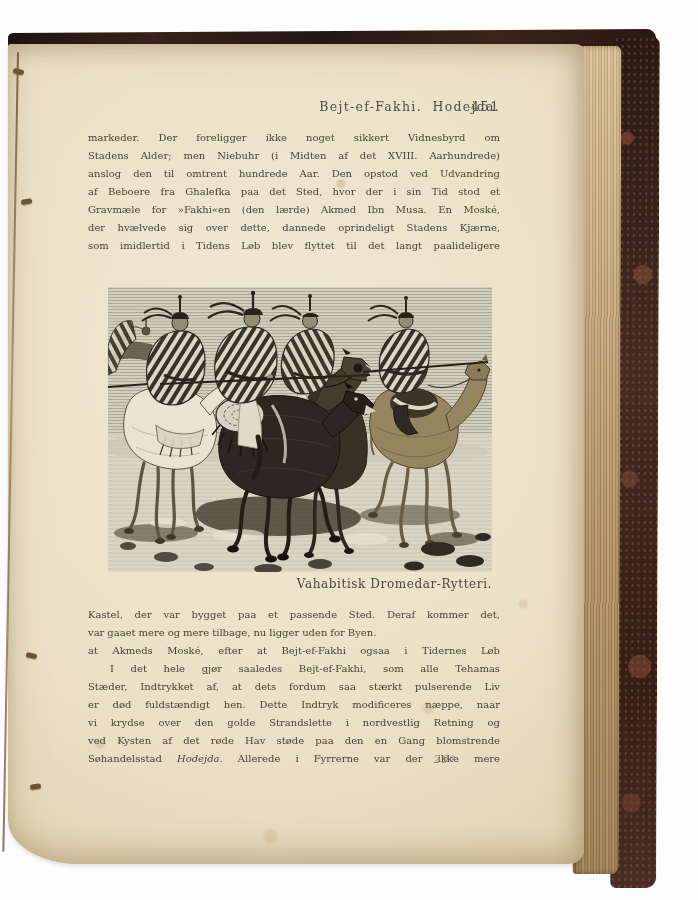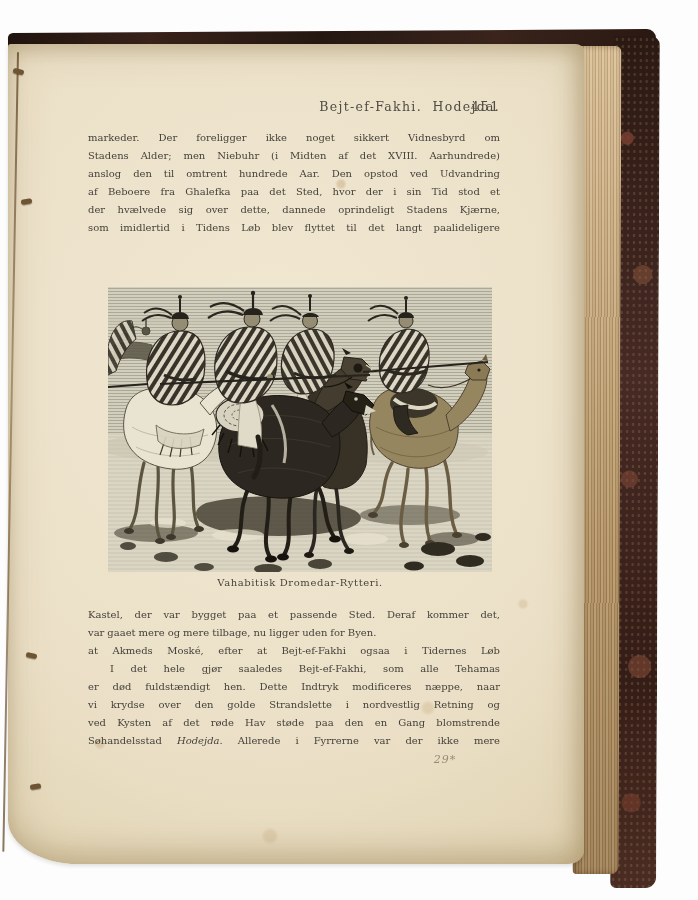--- a/index.html
+++ b/index.html
@@ -61,22 +61,22 @@
     word-spacing:-0.2px;}
   .para1{top:129px;}
   .para2{top:606px;}
   .line{text-align:justify;text-align-last:justify;white-space:normal;}
   .line.rag{text-align-last:left;}
   .line.indent{text-indent:22px;}
   .it{font-style:italic;}
 
   .illustration{position:absolute;left:108px;top:287px;width:384px;height:285px;}
   .illustration svg{display:block;}
-  .caption{position:absolute;left:108px;top:577px;width:384px;text-align:center;
-    font-size:10px;letter-spacing:0.6px;color:#49453d;}
+  .caption{position:absolute;left:108px;top:577px;width:384px;text-align:right;
+    font-size:12px;letter-spacing:0.6px;color:#49453d;}
   .signature-mark{position:absolute;left:415px;top:753px;width:60px;text-align:center;
     font-size:11px;color:#978d77;letter-spacing:1px;font-style:italic;}
 </style>
 </head>
 <body>
 
 <div class="stage">
 
   <div class="cover-top"></div>
   <div class="cover-right"></div>
@@ -90,20 +90,21 @@
   <div class="stitch" style="left:30px;top:784px;transform:rotate(-8deg);"></div>
 
   <div class="header-title ink">Bejt-ef-Fakhi.  Hodejda.</div>
   <div class="page-number ink">451</div>
 
   <div class="para para1 ink">
       <div class="line"><span>markeder.  Der foreligger ikke noget sikkert Vidnesbyrd om</span></div>
       <div class="line"><span>Stadens Alder; men Niebuhr (i Midten af det XVIII. Aarhundrede)</span></div>
       <div class="line"><span>anslog den til omtrent hundrede Aar.  Den opstod ved Udvandring</span></div>
       <div class="line"><span>af Beboere fra Ghalefka paa det Sted, hvor der i sin Tid stod et</span></div>
+      <div class="line"><span>Gravmæle for »Fakhi«en (den lærde) Akmed Ibn Musa.  En Moské,</span></div>
       <div class="line"><span>der hvælvede sig over dette, dannede oprindeligt Stadens Kjærne,</span></div>
       <div class="line"><span>som imidlertid i Tidens Løb blev flyttet til det langt paalideligere</span></div>
     </div>
 
   <div class="illustration">
     <svg viewBox="0 0 384 285" width="384" height="285" xmlns="http://www.w3.org/2000/svg">
       <defs>
         <pattern id="hx" width="5" height="3" patternUnits="userSpaceOnUse">
           <rect width="5" height="3" fill="#d3cfbf"></rect>
           <path d="M0 1.5 H5" stroke="#a29e8c" stroke-width="0.8"></path>
@@ -332,20 +333,21 @@
     </svg>
   </div>
 
   <div class="caption">Vahabitisk Dromedar-Rytteri.</div>
 
   <div class="para para2 ink">
       <div class="line"><span>Kastel, der var bygget paa et passende Sted.  Deraf kommer det,</span></div>
       <div class="line rag"><span>var gaaet mere og mere tilbage, nu ligger uden for Byen.</span></div>
       <div class="line"><span>at Akmeds Moské, efter at Bejt-ef-Fakhi ogsaa i Tidernes Løb</span></div>
       <div class="line indent"><span>I det hele gjør saaledes Bejt-ef-Fakhi, som alle Tehamas</span></div>
+      <div class="line"><span>Stæder, Indtrykket af, at dets fordum saa stærkt pulserende Liv</span></div>
       <div class="line"><span>er død fuldstændigt hen.  Dette Indtryk modificeres næppe, naar</span></div>
       <div class="line"><span>vi krydse over den golde Strandslette i nordvestlig Retning og</span></div>
       <div class="line"><span>ved Kysten af det røde Hav støde paa den en Gang blomstrende</span></div>
       <div class="line"><span>Søhandelsstad </span><span class="it">Hodejda</span><span>.  Allerede i Fyrrerne var der ikke mere</span></div>
     </div>
 
   <div class="signature-mark">29*</div>
 
 </div>
 

